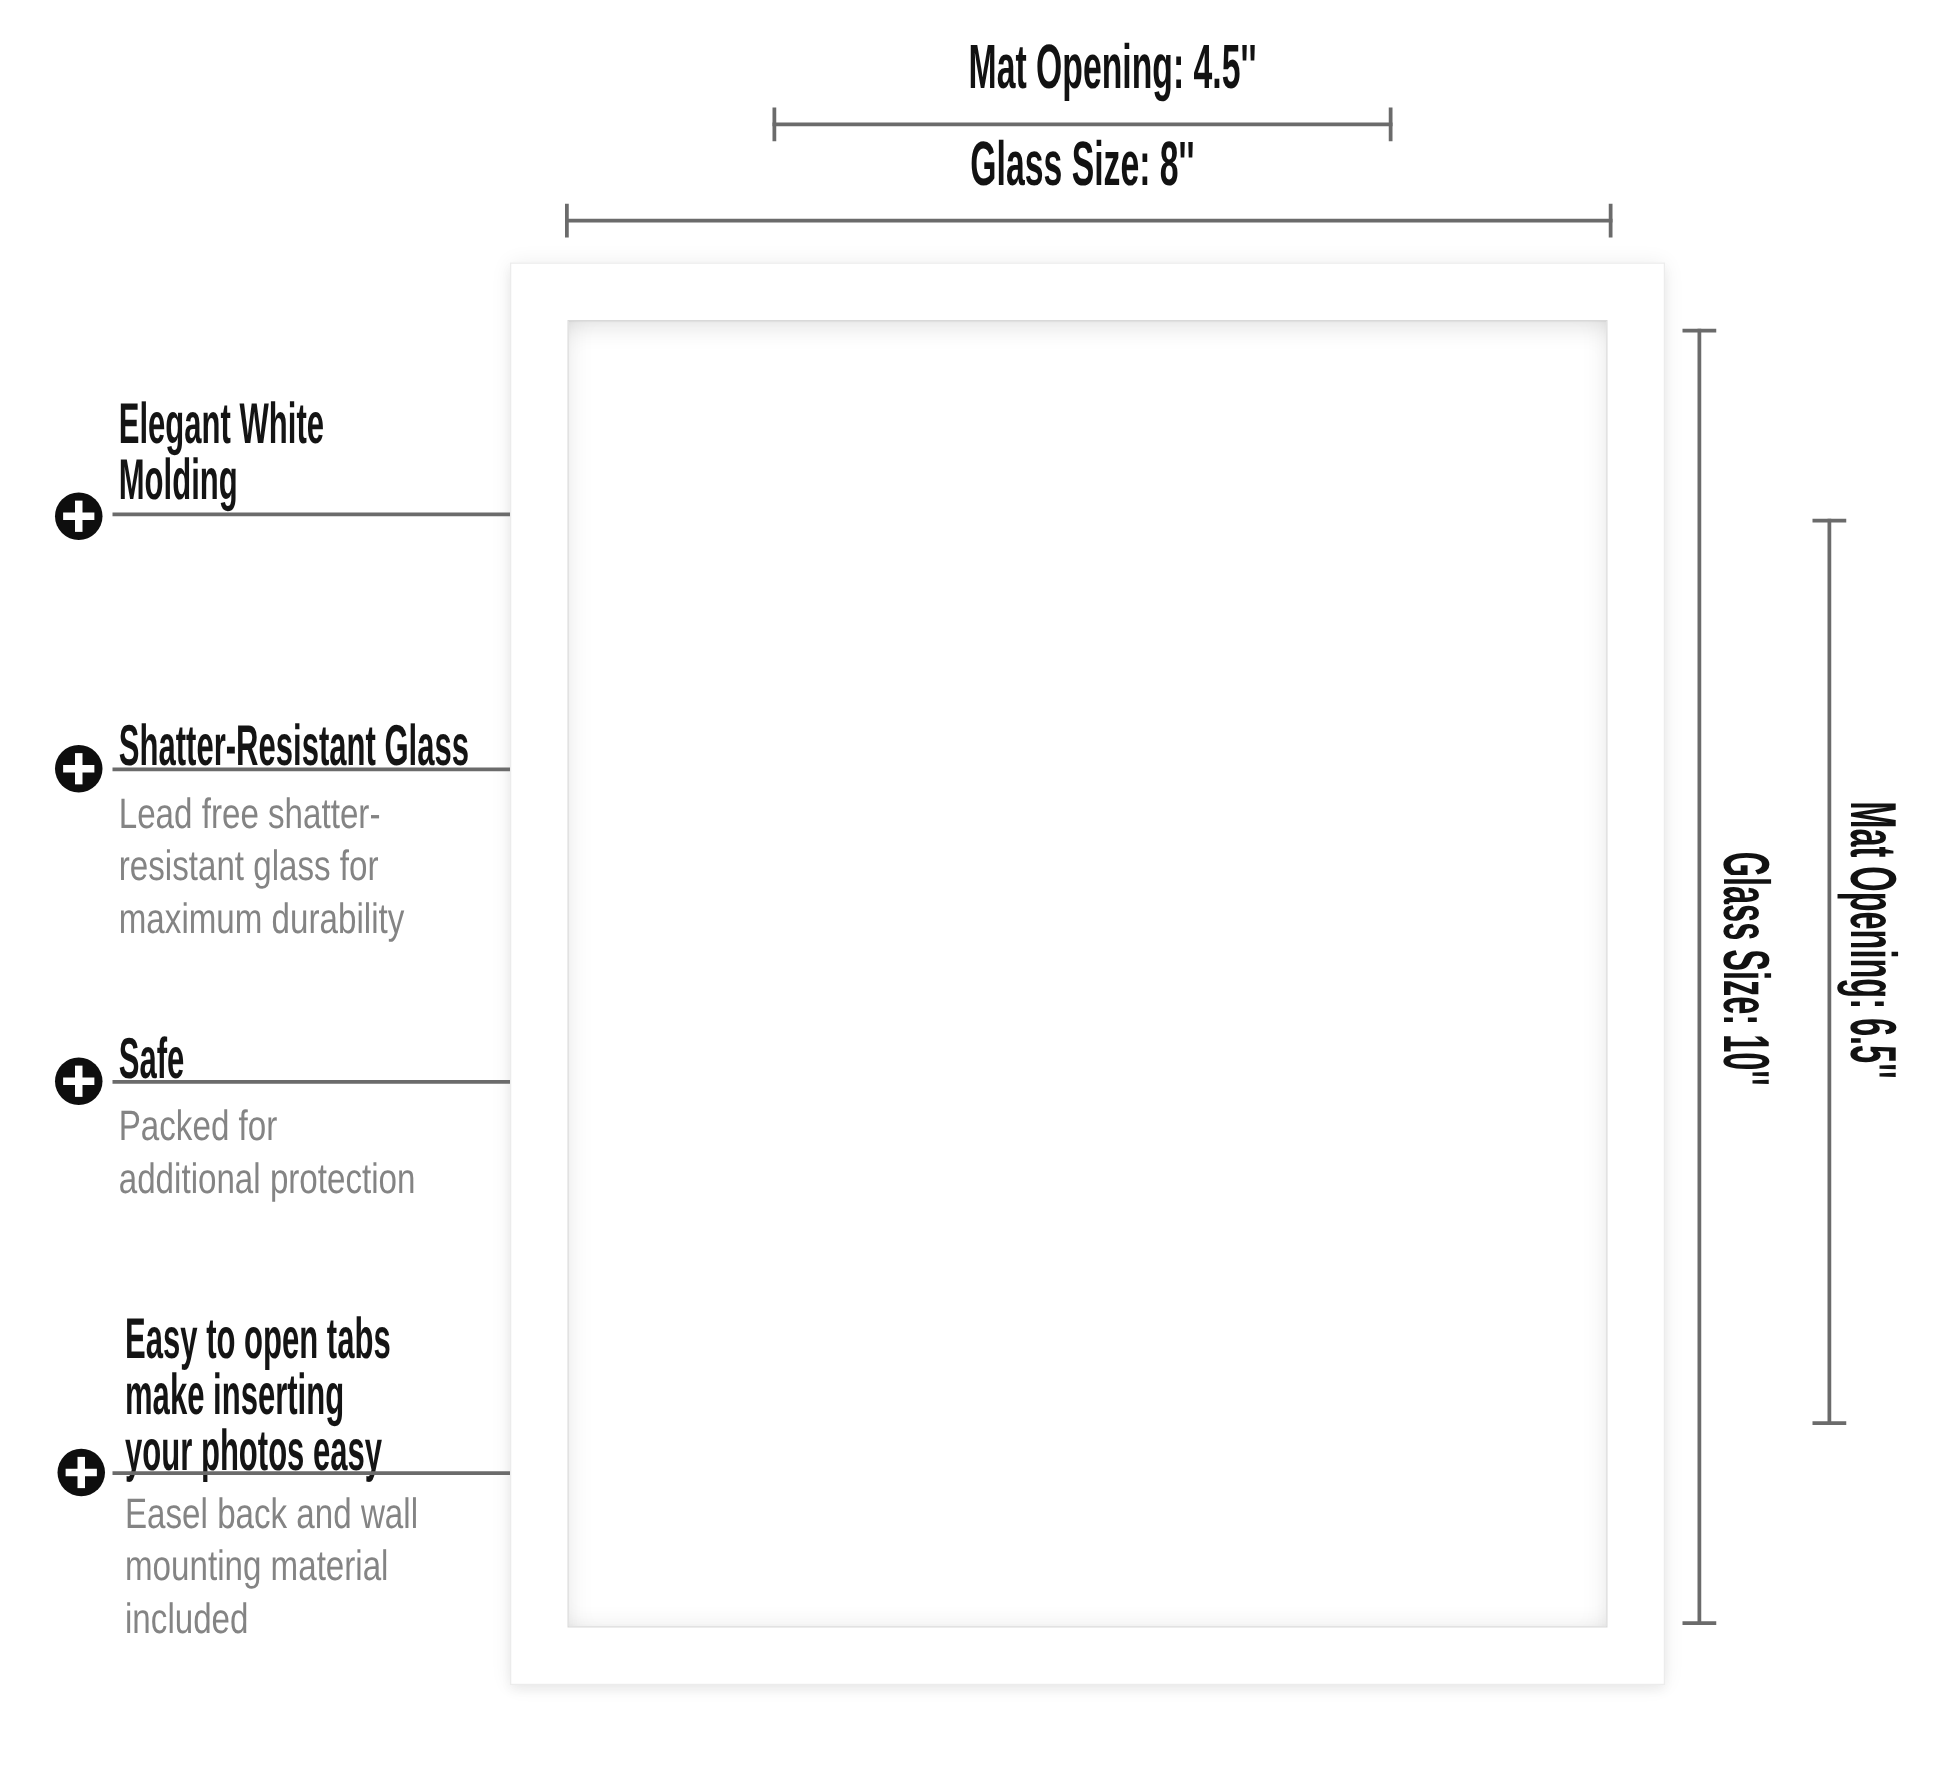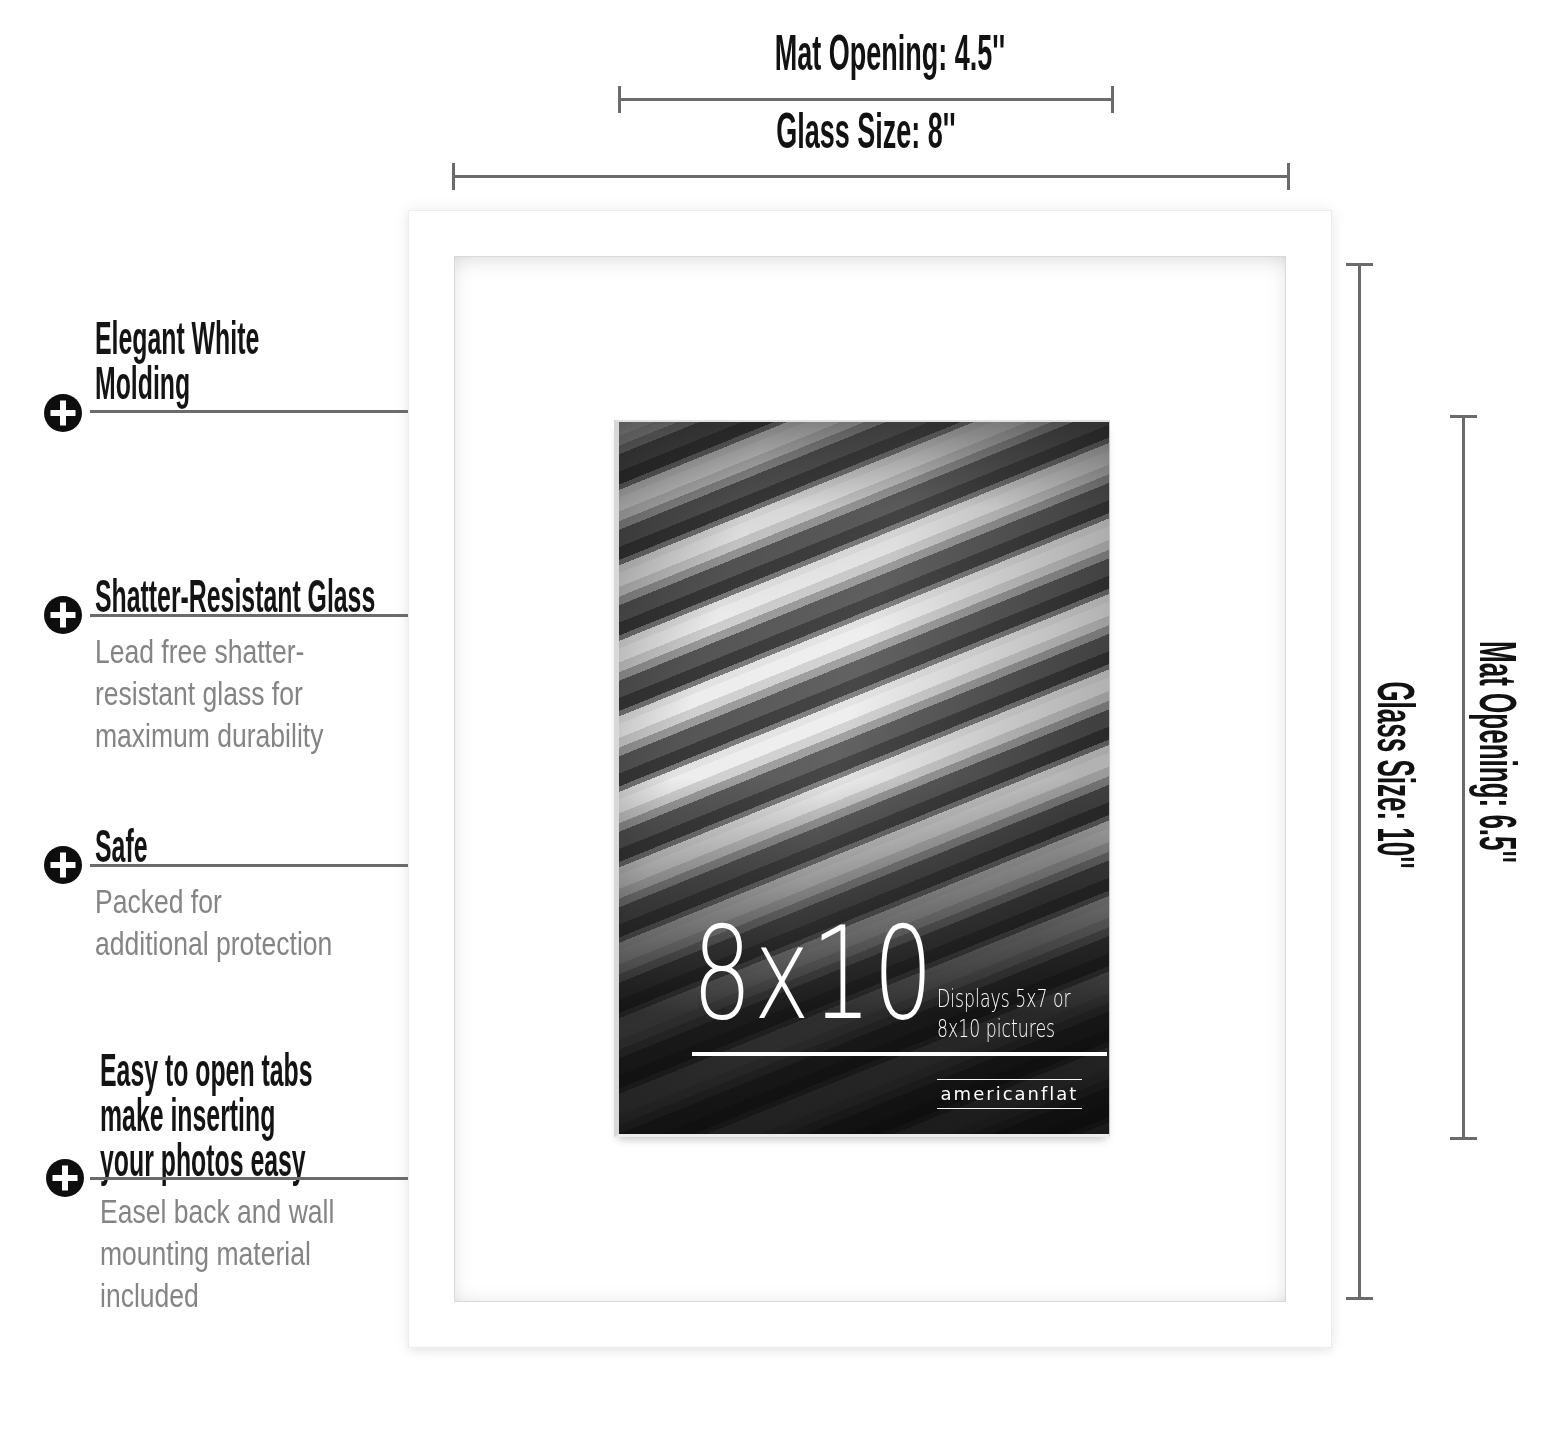--- a/index.html
+++ b/index.html
@@ -123,30 +123,20 @@
   <div class="vline dim" style="left:1358px; top:263px; height:1037px;"></div>
   <div class="dim-label rot" style="left:1396px; top:775px;">Glass Size: 10''</div>
 
   <div class="vline dim" style="left:1462px; top:415px; height:725px;"></div>
   <div class="dim-label rot" style="left:1498px; top:752px;">Mat Opening: 6.5''</div>
 
   <div id="frame">
     <div id="mat"></div>
   </div>
 
-  <div id="photo">
-    <div class="pattern"></div>
-    <div class="size-big">8x10</div>
-    <div class="displays">
-      <div>Displays 5x7 or</div>
-      <div>8x10 pictures</div>
-    </div>
-    <div class="divider"></div>
-    <div class="brand">americanflat</div>
-  </div>
 
   <div class="feat-h" style="left:95px; top:316px;">
     <div>Elegant White</div>
     <div>Molding</div>
   </div>
   <div class="rule" style="top:410px;"></div>
   <div class="plus" style="left:44px; top:394px;"></div>
 
   <div class="feat-h" style="left:95px; top:574px;">
     <div>Shatter-Resistant Glass</div>

